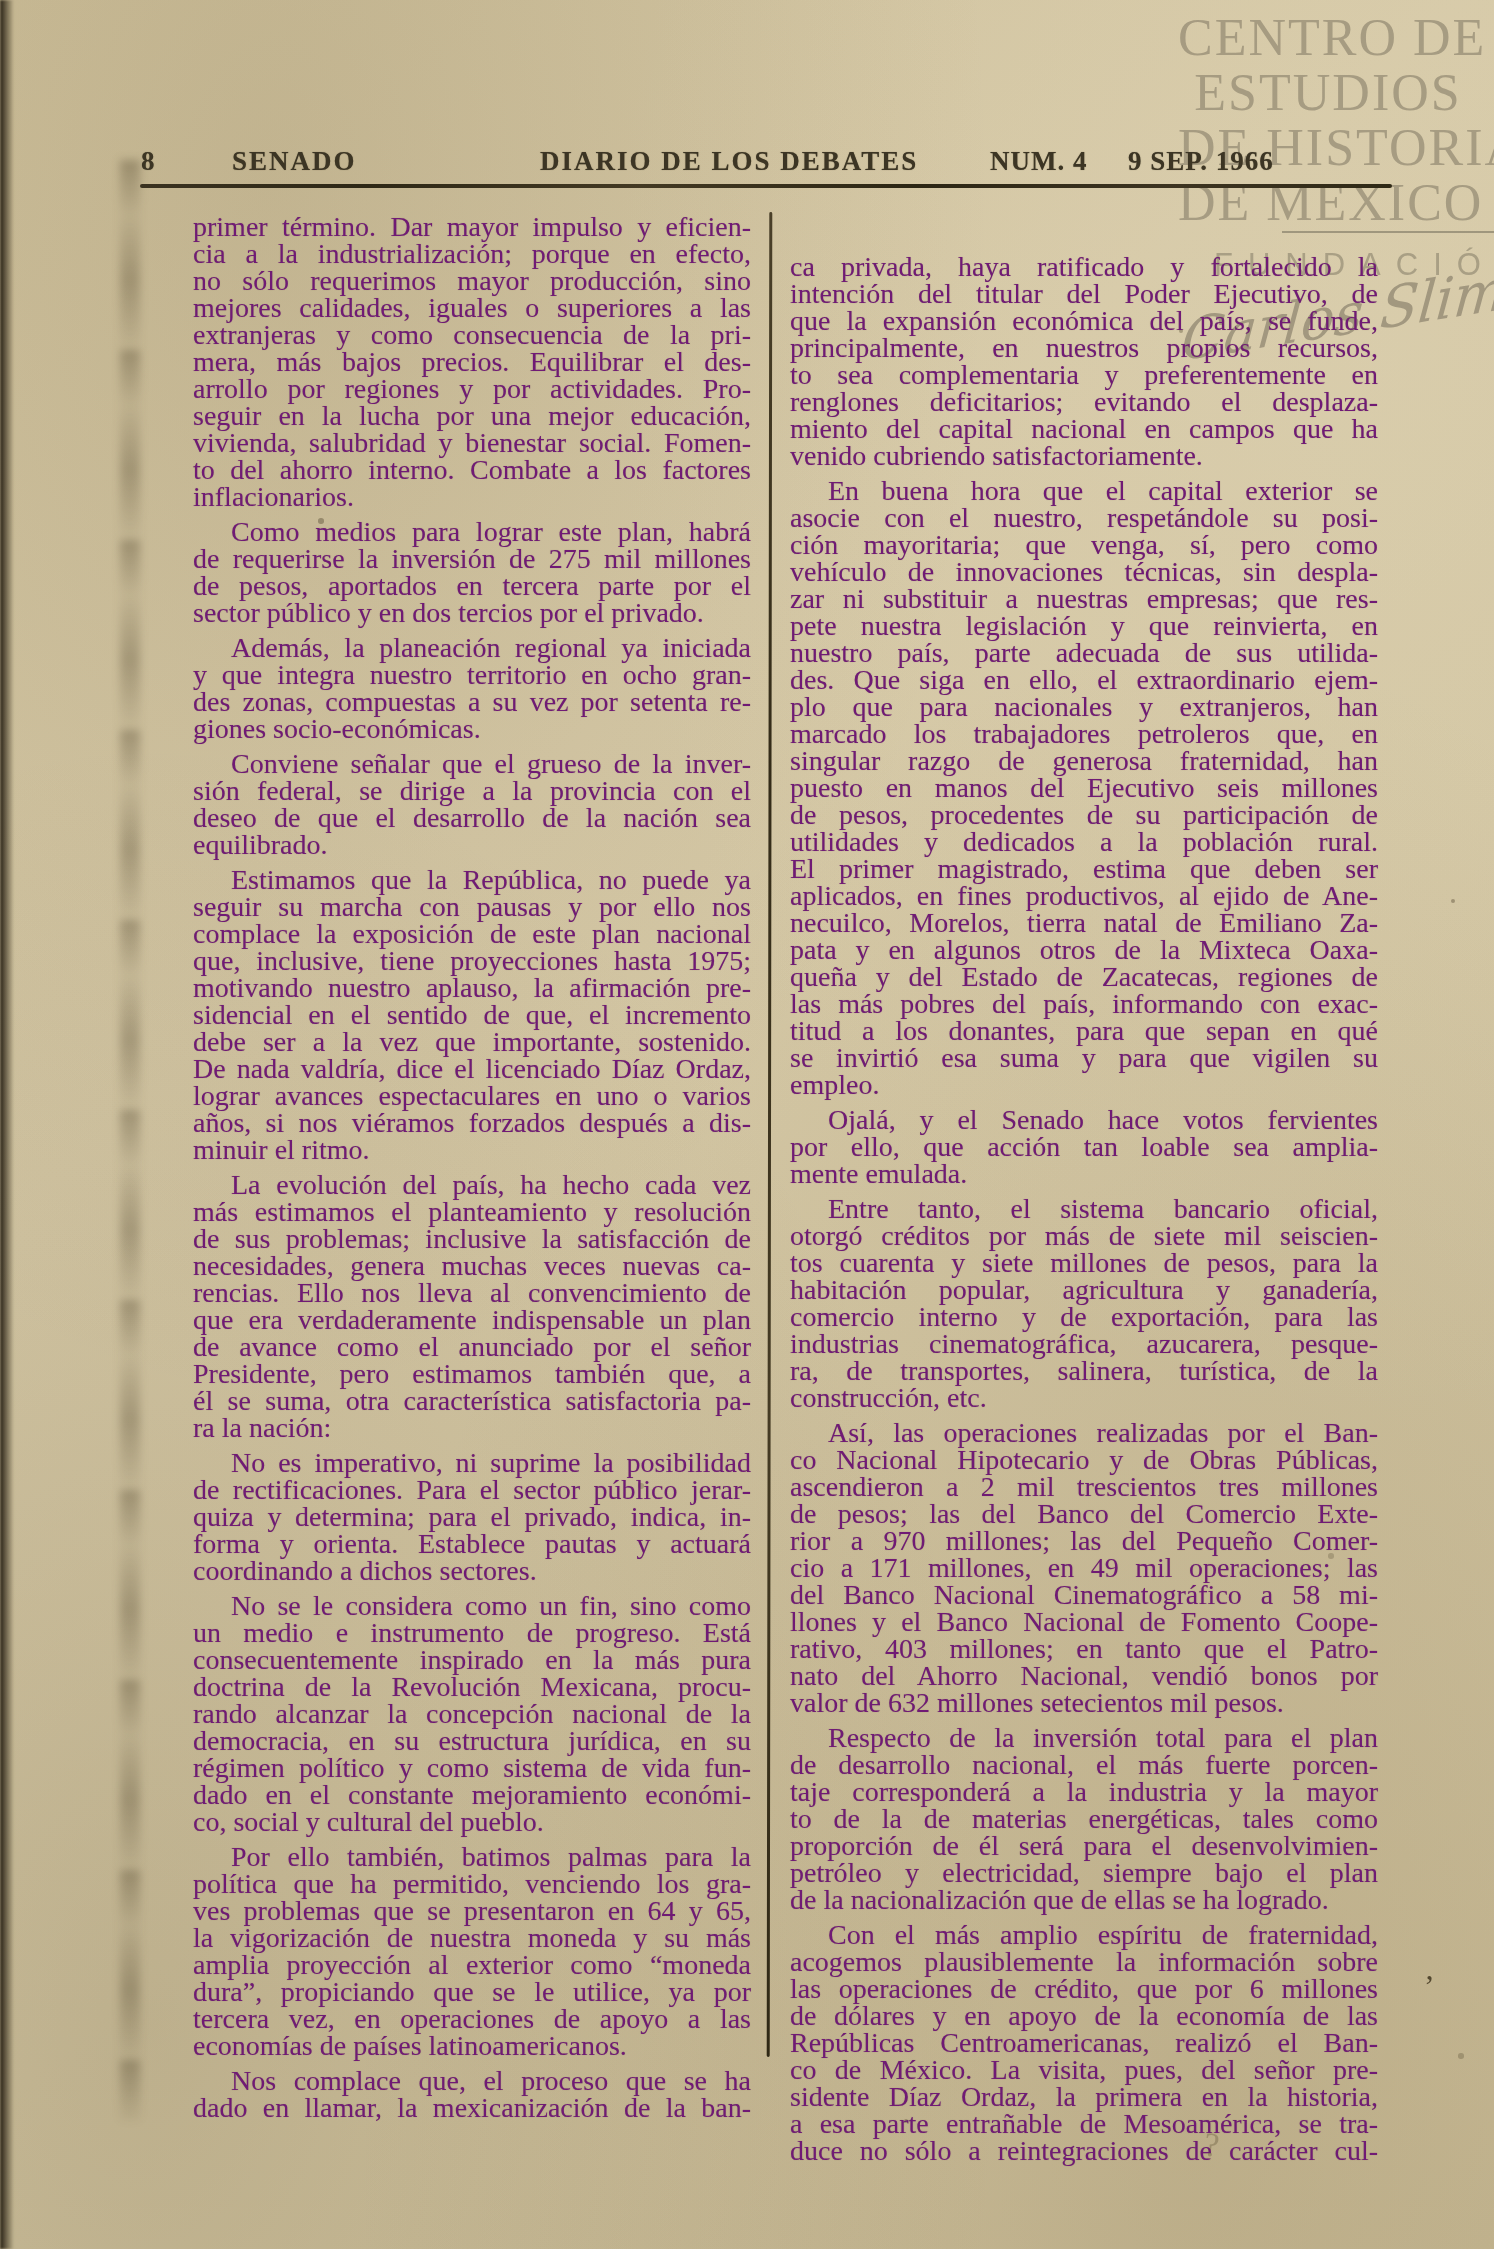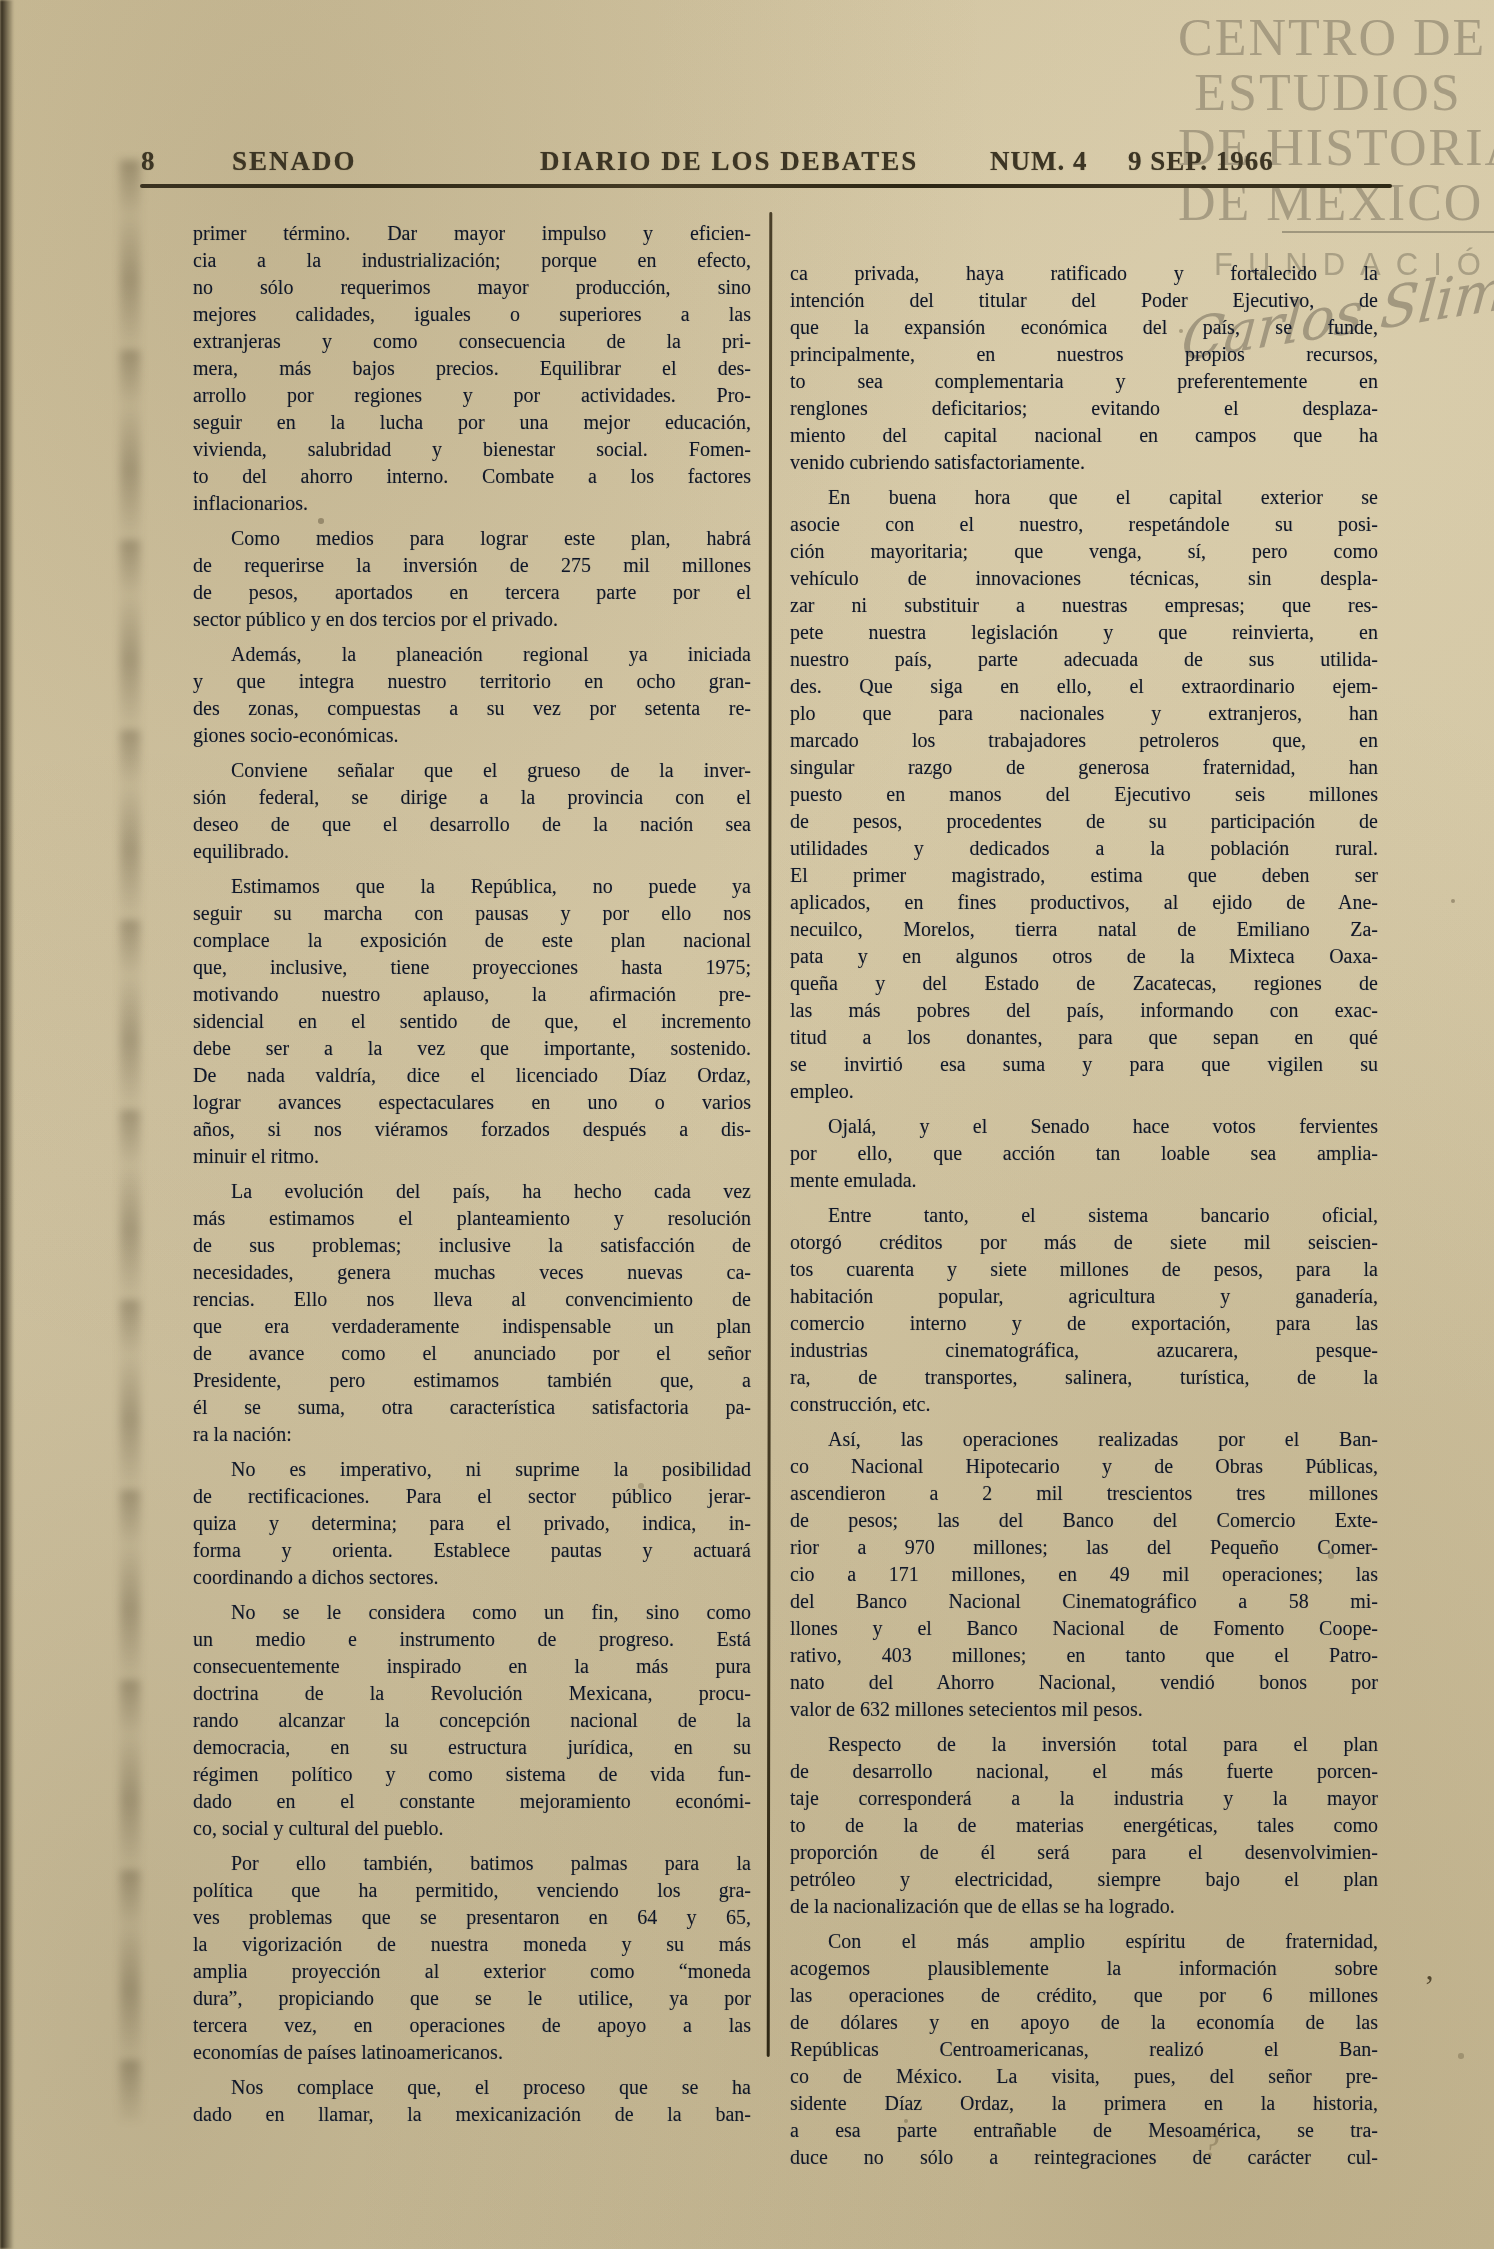--- a/index.html
+++ b/index.html
@@ -42,21 +42,21 @@
   #h-senado{left:232px;top:146px;letter-spacing:2px;}
   #h-title{left:540px;top:146px;letter-spacing:2px;}
   #h-num{left:990px;top:146px;}
   #h-date{left:1128px;top:146px;}
   #header-rule{
     position:absolute;left:140px;top:184px;width:1252px;height:4px;
     background:linear-gradient(90deg,#3a3220 0%,#2e2816 18%,#433923 40%,#2c2614 62%,#3d3421 83%,#2f2916 100%);
     border-radius:2px;
   }
   
-  .col{position:absolute;top:220px;color:#0f172a;font-size:20px;line-height:27px;}
+  .col{position:absolute;top:213px;color:#701a75;font-size:28px;line-height:27px;}
   #col-left{left:193px;width:558px;}
   #col-right{left:790px;width:588px;margin-top:40px;}
   .para{margin:0 0 8px 0;}
   .line{text-align:justify;text-align-last:justify;-moz-text-align-last:justify;white-space:normal;
     text-shadow:0 0 1px rgba(75,68,49,0.35);}
   .line.last{text-align-last:left;-moz-text-align-last:left;}
   .para.indent .line:first-child{text-indent:38px;}
   #divider{
     position:absolute;left:768px;top:212px;height:1845px;width:3px;
     background:linear-gradient(180deg,#4a4029 0%,#332b18 30%,#453b24 65%,#2f2815 100%);

